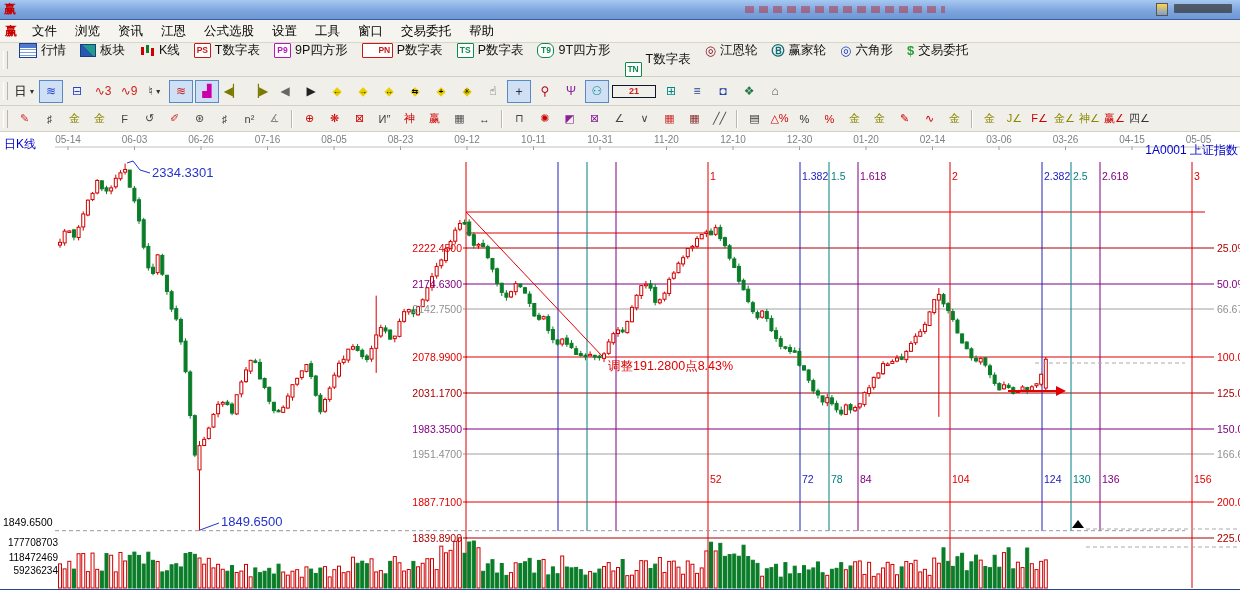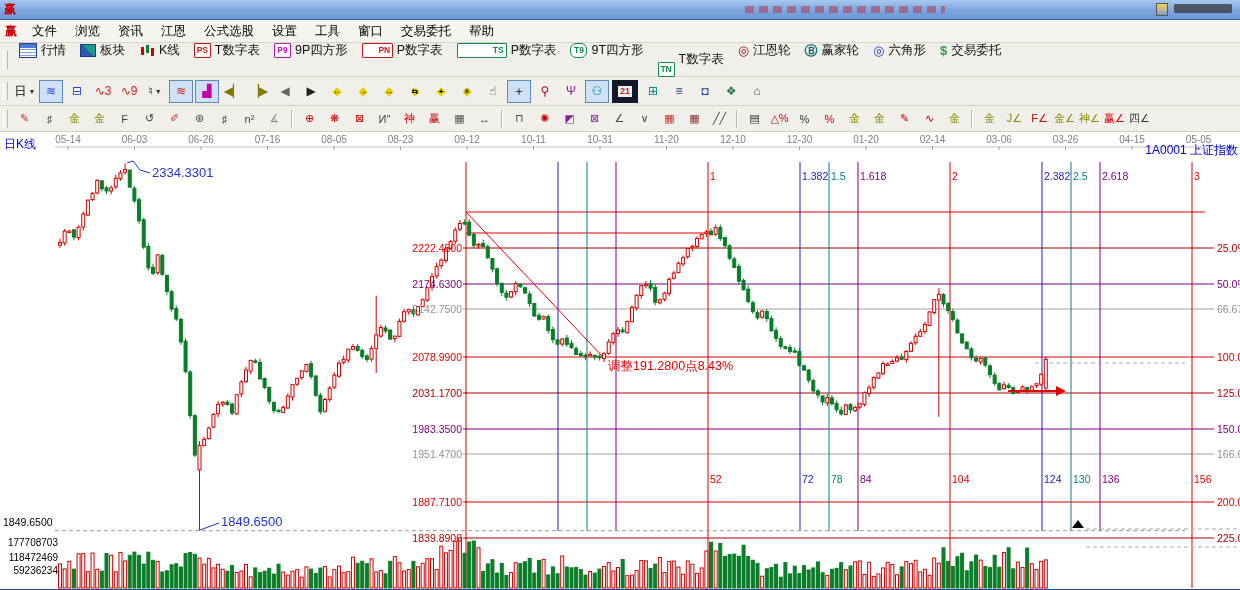--- a/index.html
+++ b/index.html
@@ -34,21 +34,21 @@
     linear-gradient(#c00,#c00) 2px 3px/3px 8px no-repeat,
     linear-gradient(#0a7d28,#0a7d28) 7px 1px/3px 8px no-repeat,
     linear-gradient(#c00,#c00) 12px 4px/3px 8px no-repeat}
   .wheel{font-size:13px;line-height:13px}
   .ibt{display:flex;align-items:center;justify-content:center;min-width:22px;height:21px;margin:0 1px;
     font-size:12px;cursor:default;position:relative;border:1px solid transparent}
   .tb3 .ibt{height:19px;min-width:21px;font-size:11px}
   .ibt.active{border:1px solid #5a8ac5;background:#cfe0f5}
   .ibt .ov{position:absolute;font-size:8px;color:#000;font-weight:bold}
   .ibt .dd{font-size:7px;color:#333;margin-left:2px}
-  .ibt .boxed{border:6px solid #0f172a;color:#c22;font-size:9px;font-weight:bold;padding:0 2px;line-height:11px}
+  .ibt .boxed{border:1px solid #0f172a;color:#c22;font-size:9px;font-weight:bold;padding:0 16px;line-height:11px}
   
   .chartwrap{position:relative;width:1240px;height:463px;background:#fff}
   svg text{font-family:"Liberation Sans","DejaVu Sans",sans-serif}
 </style>
 </head>
 <body>
 
 <div class="titlebar">
   <span class="logo">赢</span>
   <span class="promo"></span>
@@ -82,21 +82,21 @@
       </span>
       <span class="t1item">
         <span class="badge" style="color: rgb(184, 24, 184); border-color: rgb(184, 24, 184);">P9</span>
         <span>9P四方形</span>
       </span>
       <span class="t1item">
         <span class="badge" style="color: rgb(196, 26, 26); border-color: rgb(196, 26, 26); padding-left: 14px;">PN</span>
         <span>P数字表</span>
       </span>
       <span class="t1item">
-        <span class="badge" style="color: rgb(14, 138, 74); border-color: rgb(14, 138, 74); padding-left: 33px;">TS</span>
+        <span class="badge" style="color: rgb(14, 138, 74); border-color: rgb(14, 138, 74);">TS</span>
         <span>P数字表</span>
       </span>
       <span class="t1item">
         <span class="badge" style="color: rgb(14, 138, 74); border-color: rgb(14, 138, 74); border-radius: 6px;">T9</span>
         <span>9T四方形</span>
       </span>
       <span class="t1item">
         <span class="badge" style="color: rgb(14, 138, 74); border-color: rgb(14, 138, 74); margin-top: 20px;">TN</span>
         <span>T数字表</span>
       </span>

